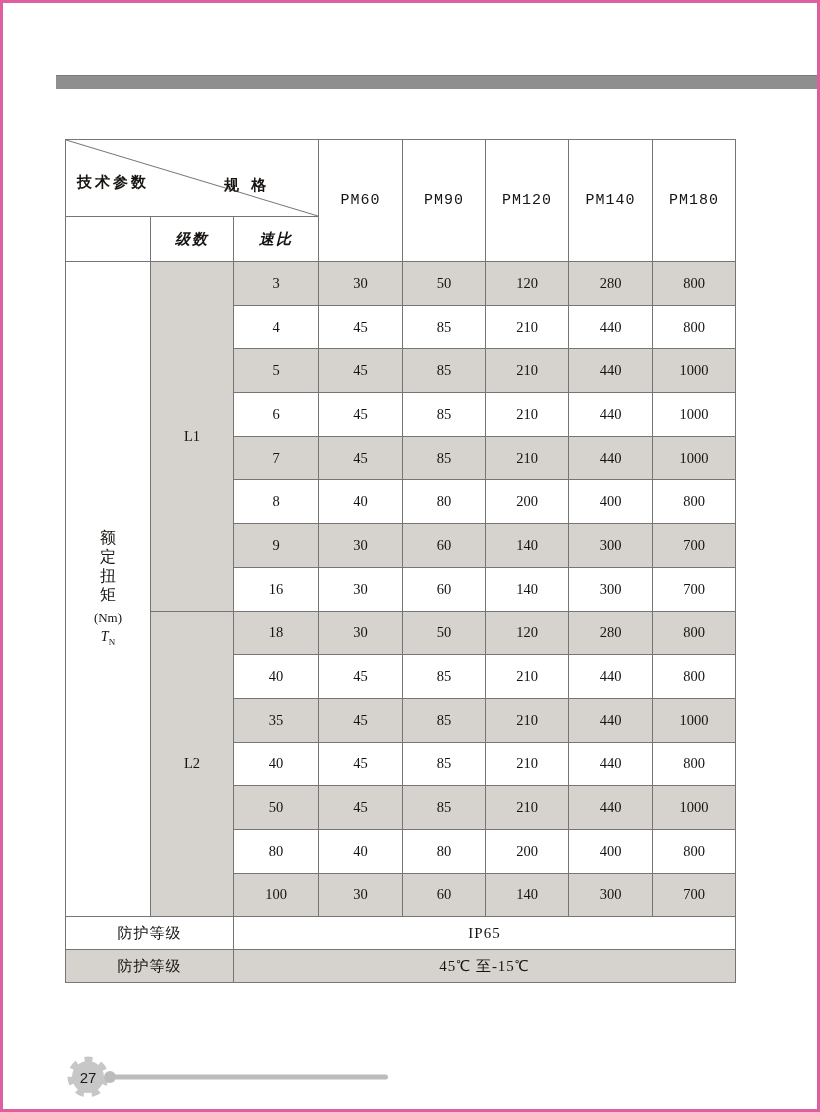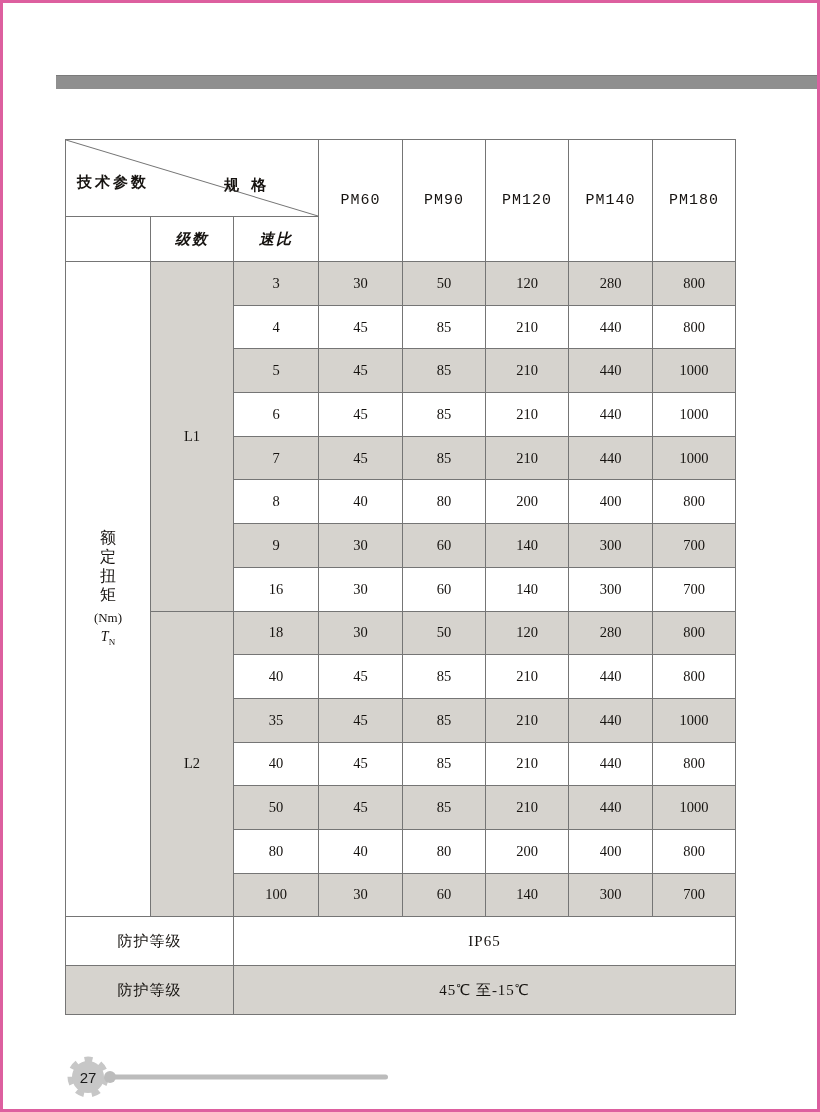--- a/index.html
+++ b/index.html
@@ -30,21 +30,21 @@
     color:#161310;
   }
   table.spec td{
     border:1px solid #757575;
     text-align:center;vertical-align:middle;
     padding:0;
   }
   tr.hr1{height:77px;}
   tr.hr2{height:45px;}
   tr.br{height:43.7px;}
-  tr.sr{height:49px;}
+  tr.sr{height:33px;}
   td.diag{position:relative;padding:0;}
   td.diag svg{position:absolute;left:0;top:0;width:100%;height:100%;}
   td.diag svg line{stroke:#757575;stroke-width:1;}
   .spec-label{
     position:absolute;top:36px;left:158px;
     font-size:15px;font-weight:bold;letter-spacing:4px;white-space:nowrap;
   }
   .param-label{
     position:absolute;bottom:24px;left:11px;
     font-size:15px;font-weight:bold;letter-spacing:3px;white-space:nowrap;

